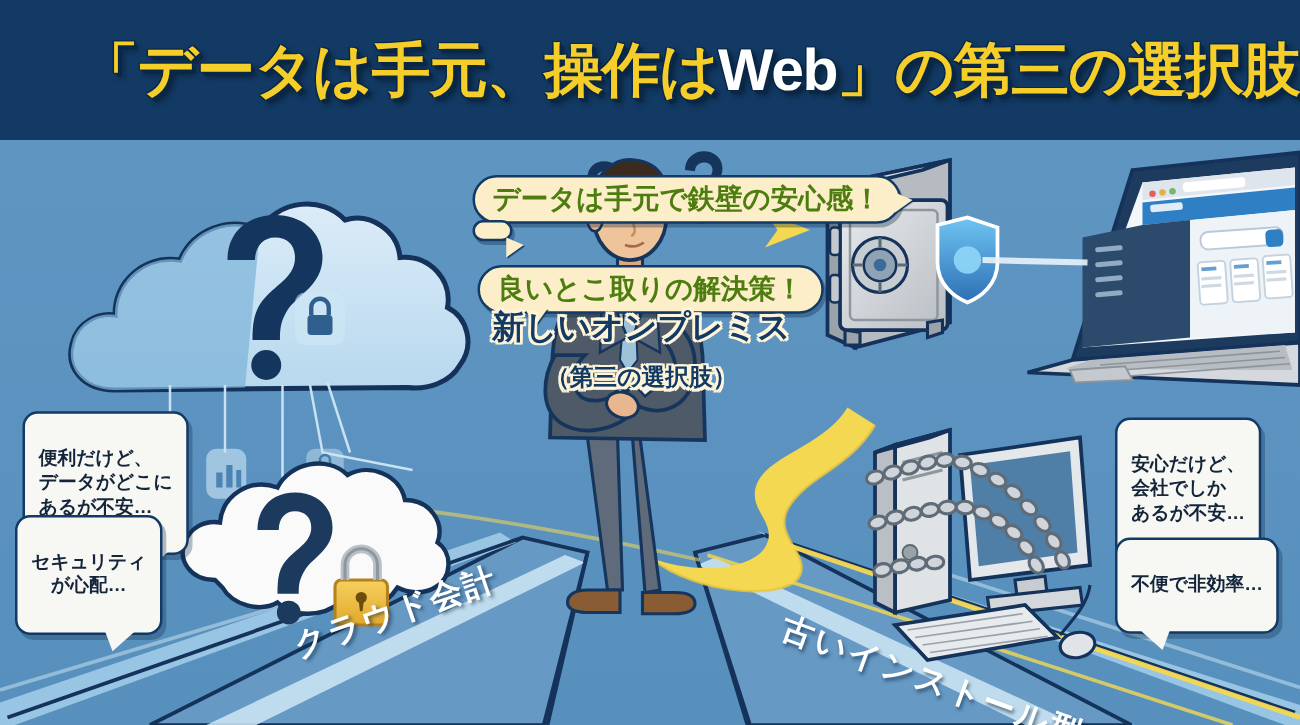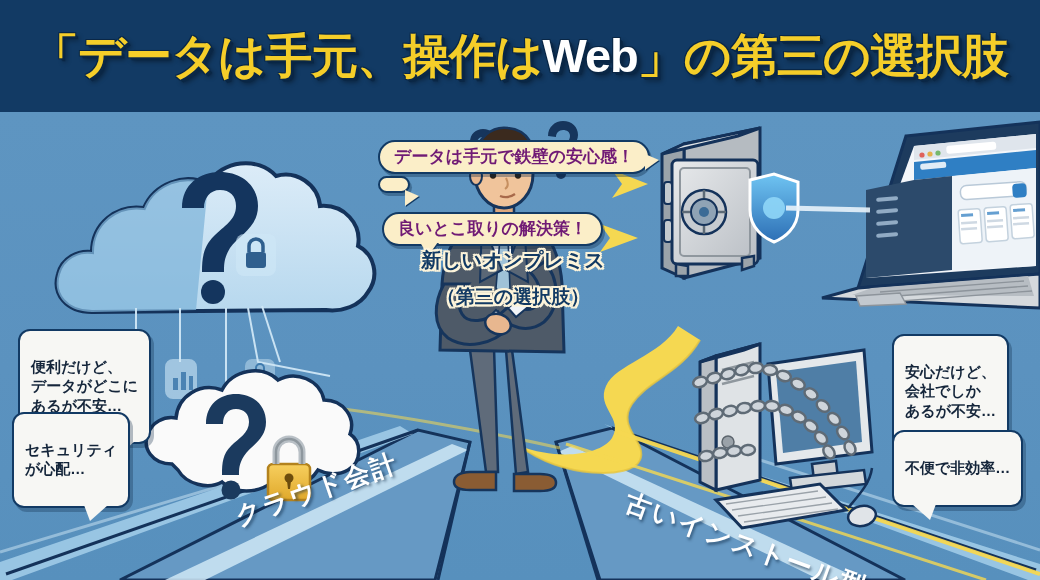--- a/index.html
+++ b/index.html
@@ -7,21 +7,21 @@
     width:1040px;height:580px;overflow:hidden;
     font-family:"Liberation Sans","DejaVu Sans",sans-serif;
     background:#5b92bf;
   }
   #stage{position:relative;width:1040px;height:580px;overflow:hidden;background:#5b92bf;}
 
   
   #header{
     position:absolute;left:0;top:0;width:1040px;height:112px;
     background:#123a64;
-    display:flex;align-items:center;justify-content:center;
+    display:flex;align-items:center;justify-content:flex-end;
     overflow:hidden;
   }
   #header-title{
     font-size:47px;font-weight:bold;letter-spacing:-1px;
     color:#f5ce29;
     text-shadow:
        2px 2px 0 #0a2746, 3px 3px 0 #0a2746,
       -1px -1px 0 #0a2746, 1px -1px 0 #0a2746, -1px 1px 0 #0a2746,
        4px 4px 5px rgba(0,0,0,.45);
     white-space:nowrap;
@@ -32,23 +32,23 @@
   #scene{position:absolute;left:0;top:112px;width:1040px;height:468px;overflow:hidden;
          background:linear-gradient(180deg,#5e95c1 0%,#5b92bf 55%,#5790bd 100%);}
   #scene svg{position:absolute;left:0;top:0;}
 
   
   .cream-bubble{
     position:absolute;
     background:#fbeec8;
     border:2px solid #123a64;
     border-radius:22px;
-    color:#701a75;
+    color:#4d7c0f;
     font-weight:bold;
-    font-size:17px;
+    font-size:22px;
     line-height:1;
     padding:6px 14px 7px;
     white-space:nowrap;
     box-shadow:2px 3px 0 rgba(12,40,70,.35);
   }
   .cream-bubble .tail{
     position:absolute;right:-11px;top:12px;
     width:0;height:0;
     border-left:14px solid #fbeec8;
     border-top:6px solid transparent;
@@ -64,24 +64,24 @@
   }
   #bubble-1{left:378px;top:28px;}
   #bubble-2{left:378px;top:64px;}
   #bubble-3{left:382px;top:100px;}
 
   
   #onpremise-label{
     position:absolute;left:388px;top:138px;width:250px;text-align:center;
     color:#123a64;font-weight:bold;line-height:1.04;
   }
-  #onpremise-main{font-size:20px;
+  #onpremise-main{font-size:26px;
     text-shadow:
       -2px -2px 0 #fdf4da, 2px -2px 0 #fdf4da, -2px 2px 0 #fdf4da, 2px 2px 0 #fdf4da,
-      0 -2px 0 #fdf4da, 0 2px 0 #fdf4da, -2px 0 0 #fdf4da, 2px 0 0 #fdf4da;}
+      0 -2px 0 #fdf4da, 0 2px 0 #fdf4da, -2px 0 0 #fdf4da, 2px 0 0 #fdf4da; font-family: Liberation Mono, monospace;}
   #onpremise-sub{font-size:19px;margin-top:16px;
     text-shadow:
       -2px -2px 0 #fdf4da, 2px -2px 0 #fdf4da, -2px 2px 0 #fdf4da, 2px 2px 0 #fdf4da,
       0 -2px 0 #fdf4da, 0 2px 0 #fdf4da, -2px 0 0 #fdf4da, 2px 0 0 #fdf4da;}
 
   
   .white-callout{
     position:absolute;
     background:#f7f7f4;
     border:2px solid #123a64;
@@ -93,21 +93,21 @@
     padding:7px 11px 8px;
     box-shadow:3px 4px 0 rgba(12,40,70,.3);
     white-space:pre-line;
   }
   .white-callout .ctail{
     position:absolute;width:0;height:0;
     border-top:16px solid #f7f7f4;
   }
   #callout-left-1{left:18px;top:190px;margin-top:27px;}
   #callout-left-1 .ctail{right:14px;bottom:-15px;border-left:6px solid transparent;border-right:18px solid transparent;}
-  #callout-left-2{left:12px;top:300px;}
+  #callout-left-2{left:12px;top:300px;text-align:center;}
   #callout-left-2 .ctail{right:20px;bottom:-15px;border-left:6px solid transparent;border-right:18px solid transparent;}
   #callout-right-1{left:892px;top:222px;}
   #callout-right-1 .ctail{left:14px;bottom:-15px;border-right:6px solid transparent;border-left:18px solid transparent;}
   #callout-right-2{left:892px;top:318px;}
   #callout-right-2 .ctail{left:18px;bottom:-15px;border-right:6px solid transparent;border-left:18px solid transparent;}
 
   
   .road-label{
     position:absolute;color:#ffffff;font-weight:bold;font-size:26px;
     letter-spacing:2px;white-space:nowrap;

